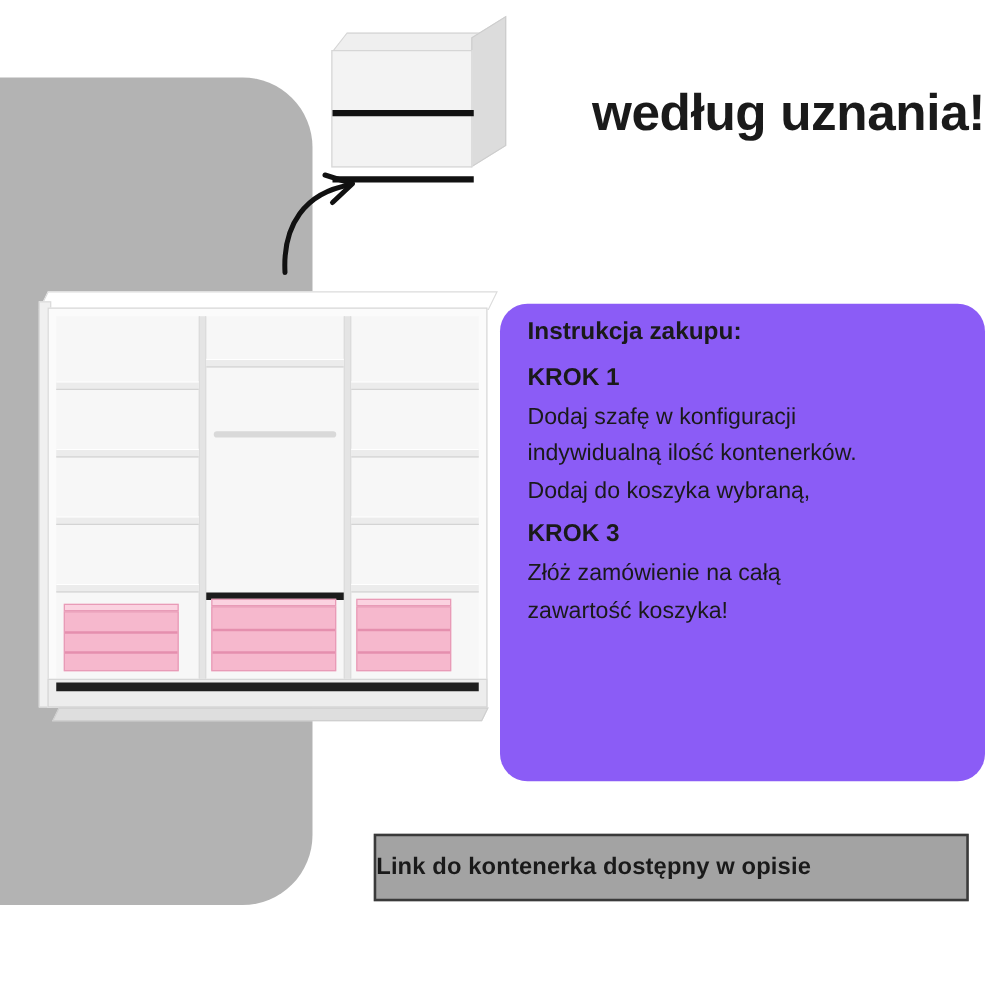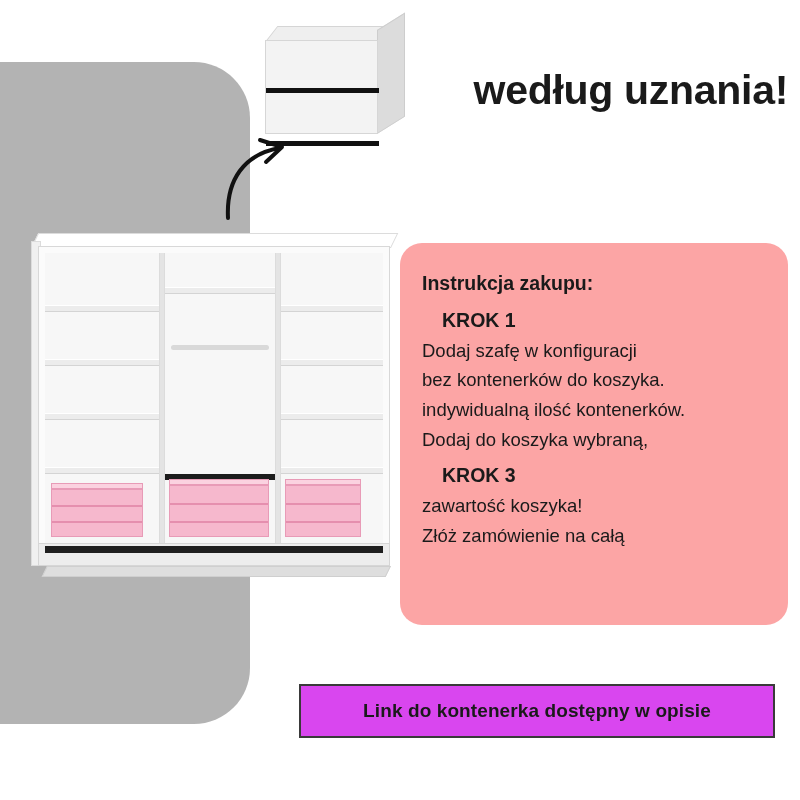--- a/index.html
+++ b/index.html
@@ -48,58 +48,57 @@
     letter-spacing: -0.3px;
   }
 
   
   .instr-box {
     position: absolute;
     left: 400px;
     top: 243px;
     width: 388px;
     height: 382px;
-    background: #fca5a5;
+    background: #8b5cf6;
     border-radius: 22px;
     box-sizing: border-box;
-    padding: 26px 22px 14px 22px;
+    padding: 8px 22px 14px 22px;
   }
   .instr-title {
     font-size: 19.5px;
     font-weight: bold;
     color: #1a1a1a;
     margin-bottom: 9px;
     line-height: 1.45;
   }
   .step-head {
     font-size: 19.5px;
     font-weight: bold;
     color: #1a1a1a;
     line-height: 1.5;
     margin-top: 6px;
-    margin-left: 20px;
   }
   .step-line {
     font-size: 18.5px;
     color: #1a1a1a;
     line-height: 1.62;
   }
 
   
   .link-box {
     position: absolute;
     left: 299px;
-    top: 684px;
+    top: 667px;
     width: 472px;
     height: 50px;
     border: 2px solid #3a3a3a;
-    background: #d946ef;
+    background: #a3a3a3;
     display: flex;
     align-items: center;
-    justify-content: center;
+    justify-content: flex-start;
   }
   .link-box span {
     font-size: 19px;
     font-weight: bold;
     color: #1a1a1a;
     letter-spacing: 0.1px;
   }
 
   
   .nightstand {
@@ -358,27 +357,26 @@
 
   <div class="headline">
     <div>według uznania!</div>
   </div>
 
   <div class="instr-box">
     <div class="instr-title">Instrukcja zakupu:</div>
 
     <div class="step-head">KROK 1</div>
     <div class="step-line">Dodaj szafę w konfiguracji</div>
-    <div class="step-line">bez kontenerków do koszyka.</div>
 
     <div class="step-line">indywidualną ilość kontenerków.</div>
     <div class="step-line">Dodaj do koszyka wybraną,</div>
 
     <div class="step-head">KROK 3</div>
+    <div class="step-line">Złóż zamówienie na całą</div>
     <div class="step-line">zawartość koszyka!</div>
-    <div class="step-line">Złóż zamówienie na całą</div>
   </div>
 
   <div class="link-box">
     <span>Link do kontenerka dostępny w opisie</span>
   </div>
 
 </div>
 
 </body></html>

